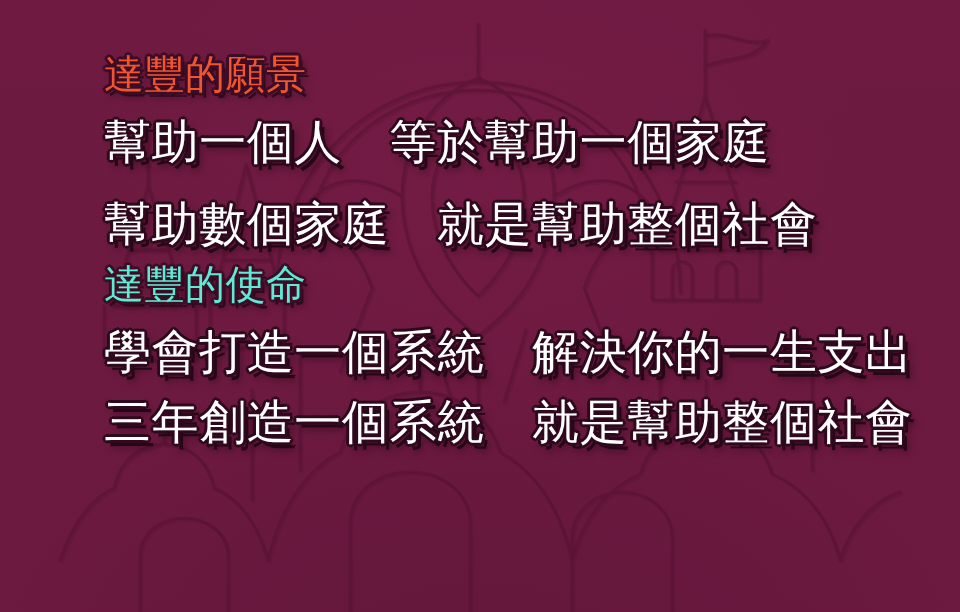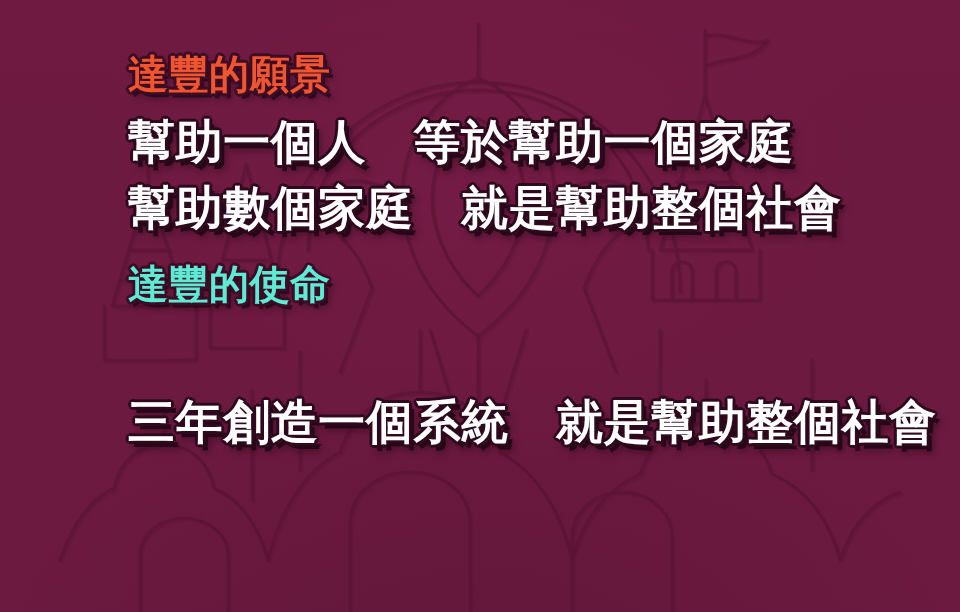--- a/index.html
+++ b/index.html
@@ -49,22 +49,21 @@
     top: 0;
     width: 960px;
     height: 612px;
   }
   .line {
     position: absolute;
     left: 104px;
     white-space: pre;
     line-height: 1;
     letter-spacing: 0.012em;
-    font-weight: 700;
-    margin-left: 24px;
+    font-weight: 400;
   }
 
   
   .heading {
     font-size: 40px;
     -webkit-text-stroke: 0px transparent;
     text-shadow:
       -2px 0 #3d0d26,  2px 0 #3d0d26,
        0 -2px #3d0d26,  0 2px #3d0d26,
       -2px -2px #3d0d26, 2px -2px #3d0d26,
@@ -88,21 +87,21 @@
       -2px 2px #2f0a1e, 2px 2px #2f0a1e,
       -3px 0 #2f0a1e, 3px 0 #2f0a1e,
        0 3px #2f0a1e, 0 -3px #2f0a1e,
        5px 6px 0 rgba(34,7,21,0.92),
        6px 8px 7px rgba(26,5,17,0.55);
   }
 
   
   #line-vision-heading  { top: 54px;  }
   #line-vision-1        { top: 118px; }
-  #line-vision-2        { top: 184px; }
+  #line-vision-2        { top: 200px; }
   #line-mission-heading { top: 264px; }
   #line-mission-1       { top: 328px; }
   #line-mission-2       { top: 398px; }
 </style>
 </head>
 <body>
 
 <div id="slide">
 
   <div class="bg-tone"></div>
@@ -180,17 +179,18 @@
   <div class="content">
 
     <div class="line heading vision" id="line-vision-heading">達豐的願景</div>
 
     <div class="line body-line" id="line-vision-1">幫助一個人　等於幫助一個家庭</div>
 
     <div class="line body-line" id="line-vision-2">幫助數個家庭　就是幫助整個社會</div>
 
     <div class="line heading mission" id="line-mission-heading">達豐的使命</div>
 
+    <div class="line body-line" id="line-mission-1">學會打造一個系統　解決你的一生支出</div>
 
     <div class="line body-line" id="line-mission-2">三年創造一個系統　就是幫助整個社會</div>
 
   </div>
 </div>
 
 </body></html>

